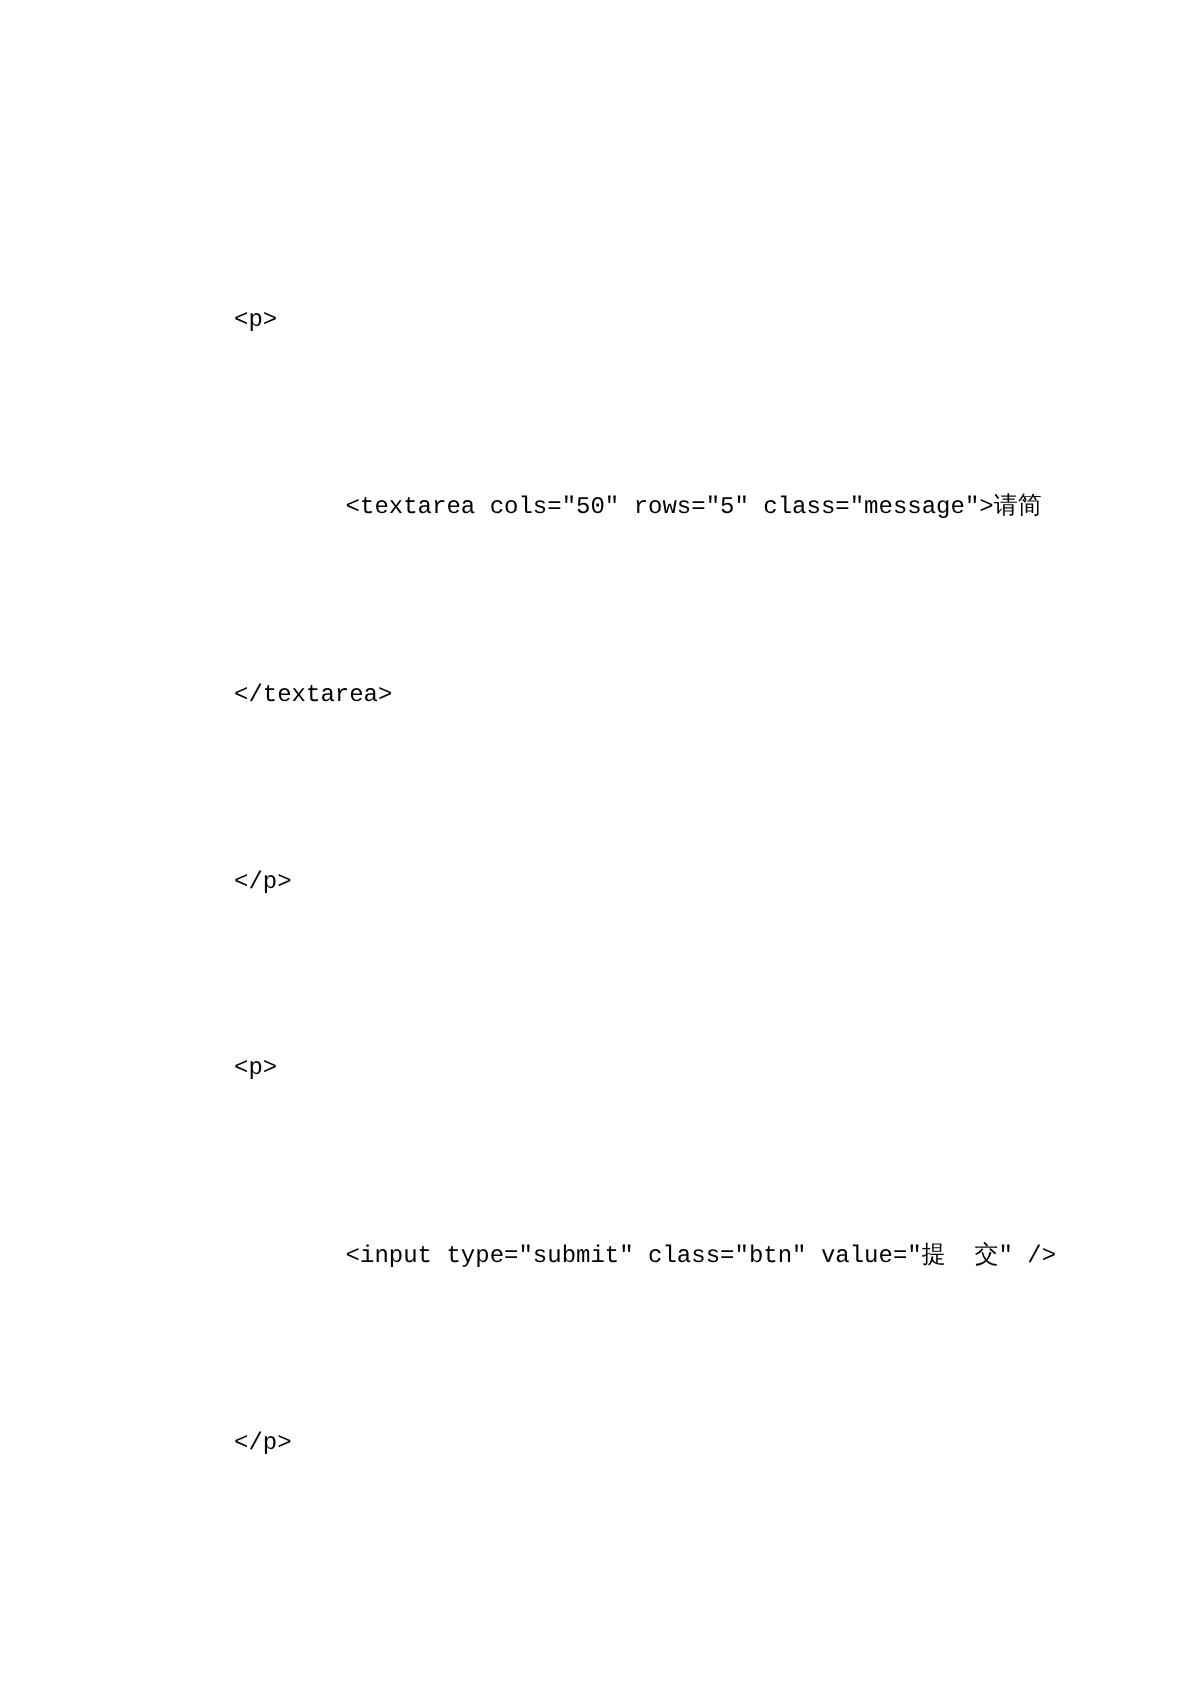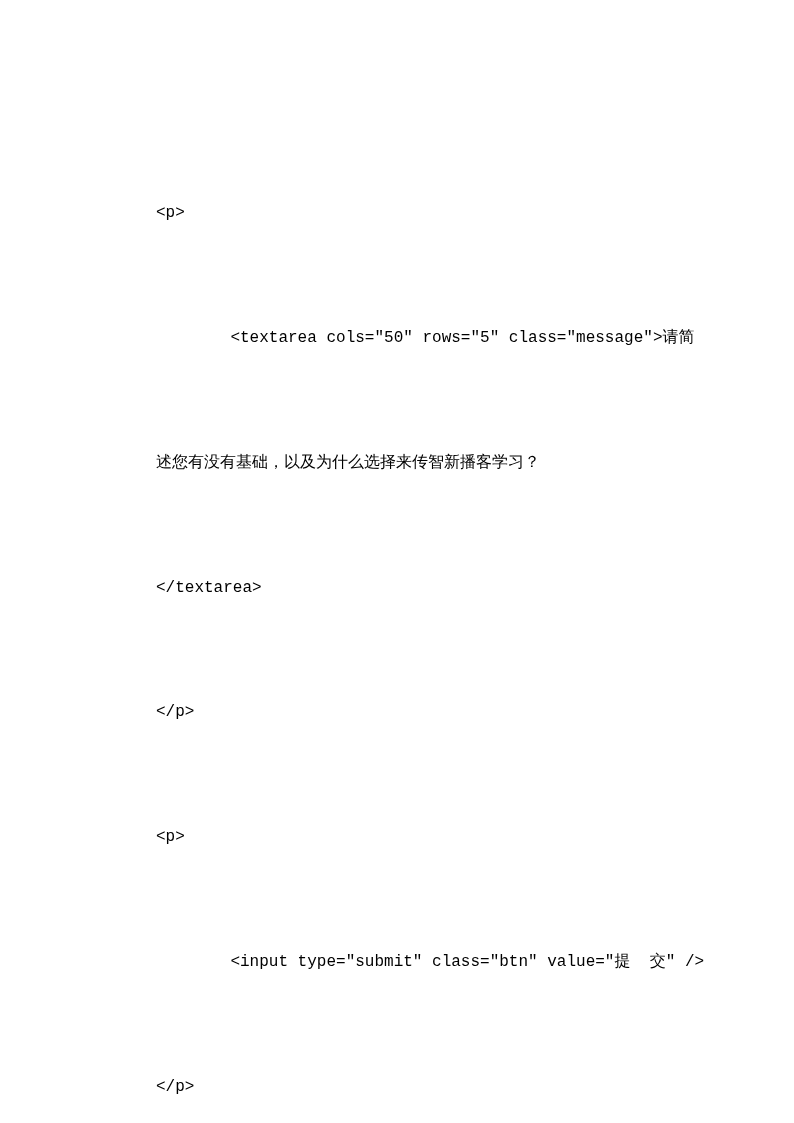--- a/index.html
+++ b/index.html
@@ -26,21 +26,20 @@
 .ind2{padding-left:72px;}
 </style>
 </head>
 <body>
 
 <div class="page">
 
   <div class="code-block">
     <span class="code-line ind1">&lt;p&gt;</span>
     <span class="code-line ind2">    &lt;textarea cols="50" rows="5" class="message"&gt;请简</span>
-    <span class="code-line ind1">述您有没有基础，以及为什么选择来传智新播客学习？</span>
     <span class="code-line ind1">&lt;/textarea&gt;</span>
     <span class="code-line ind1">&lt;/p&gt;</span>
     <span class="code-line ind1">&lt;p&gt;</span>
     <span class="code-line ind2">    &lt;input type="submit" class="btn" value="提  交" /&gt;</span>
     <span class="code-line ind1">&lt;/p&gt;</span>
     
     
     
   </div>
 

